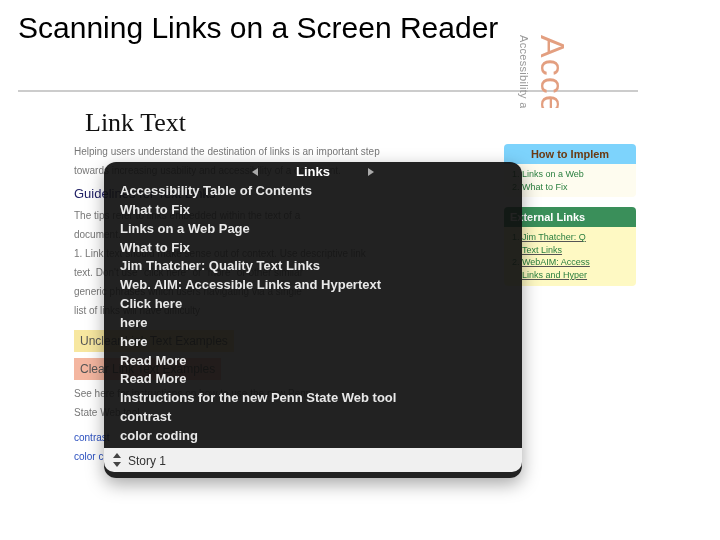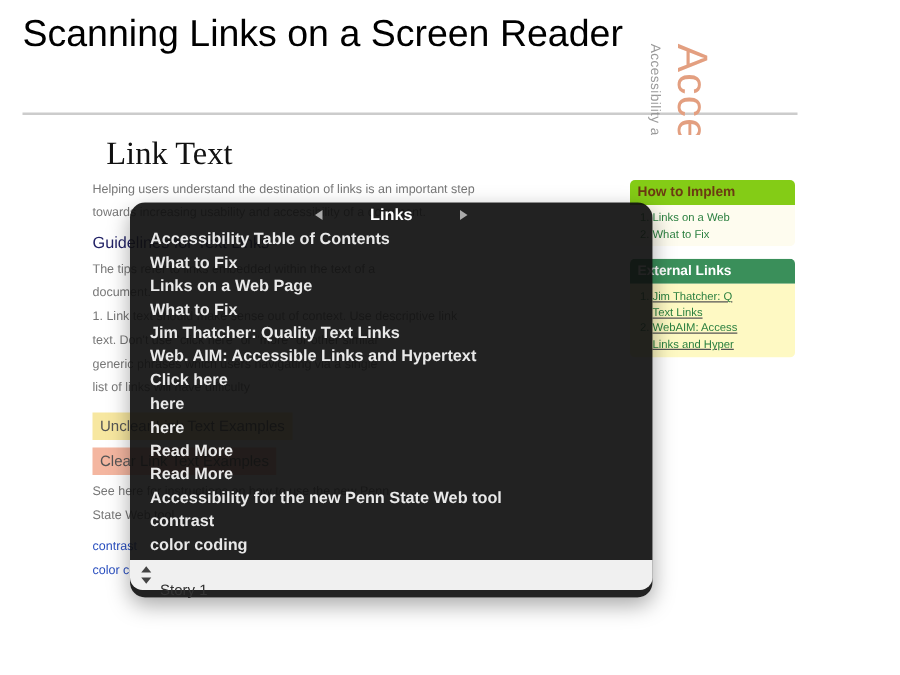--- a/index.html
+++ b/index.html
@@ -25,35 +25,35 @@
   .bg-left .hd { color: #226; font-size: 13px; margin-top: 6px; }
   .bg-left .bar-y { background: #f7e7a0; display: inline-block; padding: 2px 6px; margin-top: 8px; font-size: 12px; color: #555; }
   .bg-left .bar-b { background: #f4b6a0; display: inline-block; padding: 2px 6px; margin-top: 6px; font-size: 12px; color: #555; }
   .bg-left .lk { color: #2a4fbf; }
 
   .bg-right { position: absolute; right: 0; top: 0; width: 132px; font-size: 10px; }
   .panel { border-radius: 4px; overflow: hidden; margin-bottom: 10px; }
   .panel-hd { padding: 4px 6px; font-weight: bold; font-size: 11px; }
   .panel-bd { background: #fefcef; padding: 4px 6px; color: #555; }
   .panel-bd li { margin-left: 12px; list-style: decimal; color: #2a6; font-size: 9px; line-height: 1.4; }
-  .p-impl .panel-hd { background: #84cc16; color: #6b3a12; }
+  .p-impl .panel-hd { background: #7dd3fc; color: #6b3a12; text-align: center; }
   .p-impl .panel-bd li { color: #2a7f3f; }
   .p-ext .panel-hd { background: #3a8f5a; color: #fff; }
   .p-ext .panel-bd { background: #fef9c3; text-decoration: underline; }
   .p-ext .panel-bd li { color: #2a7f3f; }
 
   
   .rotor { position: absolute; left: 30px; top: 18px; width: 418px; height: 316px; background: rgba(15,15,15,0.92); border-radius: 12px; box-shadow: 0 6px 18px rgba(0,0,0,0.35); }
   .rotor-header { text-align: center; color: #fff; font-weight: bold; font-size: 13px; height: 20px; line-height: 20px; position: relative; }
   .rotor-header::before, .rotor-header::after { content:""; position:absolute; top:6px; width:0; height:0; border-top:4px solid transparent; border-bottom:4px solid transparent; }
   .rotor-header::before { left: 148px; border-right: 6px solid #aaa; }
   .rotor-header::after  { right: 148px; border-left: 6px solid #aaa; }
   .rotor-list { padding: 0 12px 2px 16px; max-height: 270px; overflow: hidden; }
   .rotor-item { color: #e8e8e8; font-size: 13px; font-weight: bold; line-height: 1.45; white-space: nowrap; overflow: hidden; text-overflow: ellipsis; }
-  .rotor-footer { background: #f0f0f0; border-radius: 0 0 10px 10px; height: 24px; line-height: 24px; font-size: 12px; color: #333; padding: 12px 10px; position: relative; }
+  .rotor-footer { background: #f0f0f0; border-radius: 0 0 10px 10px; height: 24px; line-height: 24px; font-size: 12px; color: #333; padding: 1px 10px; position: relative; }
   .rotor-footer .sort-icon { position: absolute; left: 6px; top: 5px; width: 12px; height: 14px; }
   .rotor-footer .sort-icon::before { content:""; position:absolute; left:3px; top:0; border-left:4px solid transparent; border-right:4px solid transparent; border-bottom:5px solid #444; }
   .rotor-footer .sort-icon::after  { content:""; position:absolute; left:3px; bottom:0; border-left:4px solid transparent; border-right:4px solid transparent; border-top:5px solid #444; }
   .rotor-footer .lbl { margin-left: 14px; }
 </style>
 </head>
 <body>
 
 <div class="slide">
 
@@ -116,21 +116,21 @@
           <div class="rotor-item">What to Fix</div>
           <div class="rotor-item">Links on a Web Page</div>
           <div class="rotor-item">What to Fix</div>
           <div class="rotor-item">Jim Thatcher: Quality Text Links</div>
           <div class="rotor-item">Web. AIM: Accessible Links and Hypertext</div>
           <div class="rotor-item">Click here</div>
           <div class="rotor-item">here</div>
           <div class="rotor-item">here</div>
           <div class="rotor-item">Read More</div>
           <div class="rotor-item">Read More</div>
-          <div class="rotor-item">Accessibility for the new Penn State Web tool</div>
+          <div class="rotor-item">Instructions for the new Penn State Web tool</div>
           <div class="rotor-item">contrast</div>
           <div class="rotor-item">color coding</div>
         </div>
         <div class="rotor-footer">
           <span class="sort-icon"></span>
           <span class="lbl">Story 1</span>
         </div>
       </div>
 
     </div>

